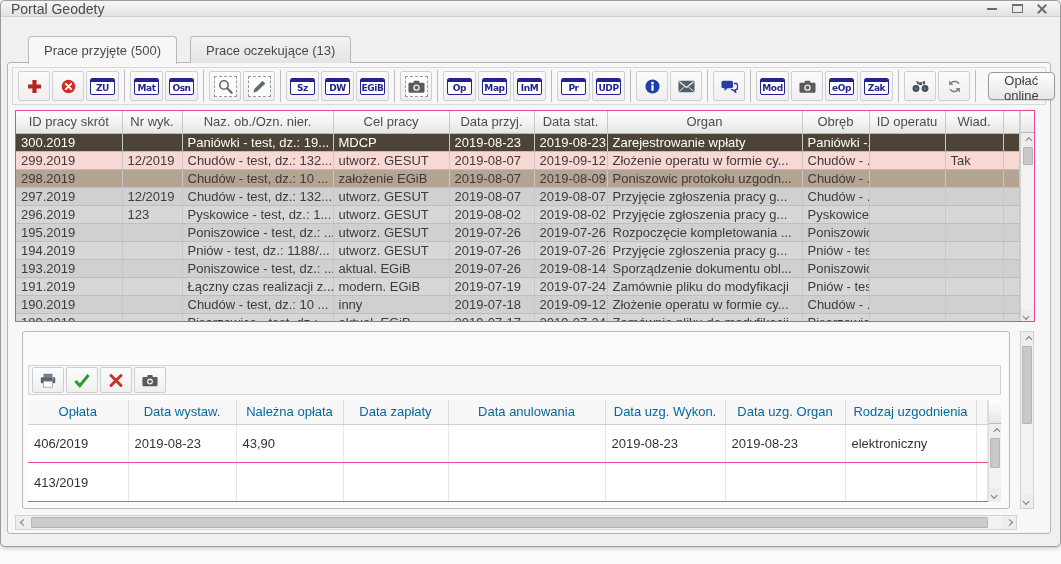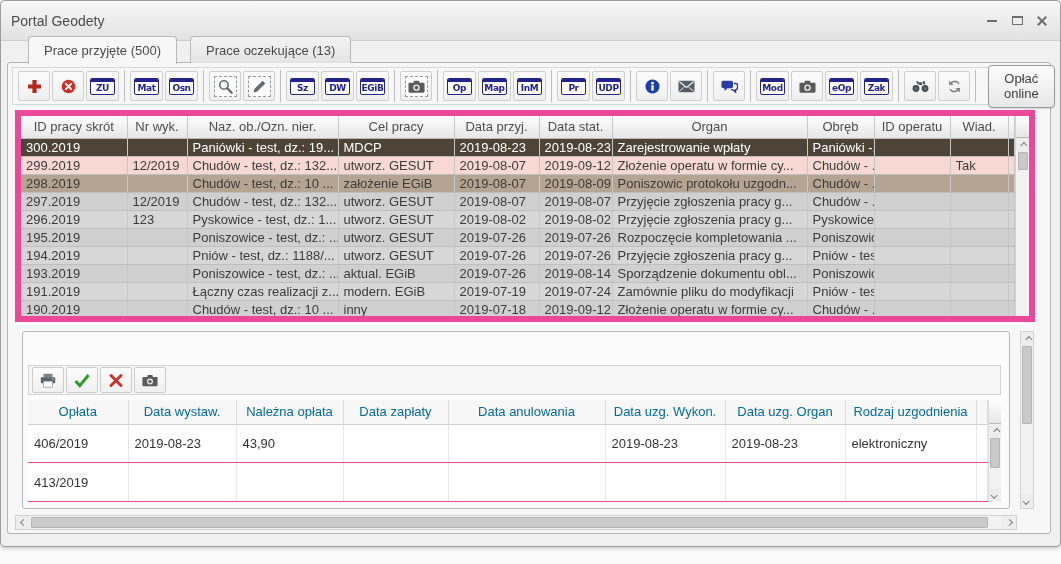--- a/index.html
+++ b/index.html
@@ -1,21 +1,21 @@
 <!DOCTYPE html>
 <html style="--selected-row: #4e4337; --highlight-pink: #f8d8d3; --highlight-tan: #b5a492; --accent-navy: #23238c; --accent-blue: #1d3fa6; --accent-red: #c02f26; --accent-green: #2f9b2f;"><head>
 <meta charset="utf-8">
 <style>
   html,body{margin:0;padding:0;width:1061px;height:564px;overflow:hidden;background:#fbfbfb;
     font-family:"Liberation Sans",sans-serif;-webkit-font-smoothing:antialiased;}
   *{box-sizing:border-box;}
   .window{position:absolute;left:0;top:0;width:1061px;height:547px;border:1px solid #9c9c9c;
     border-radius:5px;background:#f0f0f0;box-shadow:0 1px 4px rgba(0,0,0,.25);}
   
-  .titlebar{height:40px;display:flex;align-items:center;padding:0 10px;
+  .titlebar{height:16px;display:flex;align-items:center;padding:0 10px;
     background:linear-gradient(#f7f7f7,#e2e2e2);border-bottom:1px solid #cfcfcf;border-radius:5px 5px 0 0;}
   .title{font-size:14px;color:#4b4b4b;flex:1;}
   .ctrl{width:16px;height:16px;margin-left:9px;display:flex;align-items:center;justify-content:center;cursor:default;}
   .min-glyph{width:10px;height:2px;background:#6e6e6e;}
   .max-glyph{width:11px;height:9px;border:1px solid #6e6e6e;border-top-width:2px;}
   .close-glyph{position:relative;width:12px;height:12px;}
   .close-glyph::before,.close-glyph::after{content:"";position:absolute;left:0;top:5px;width:12px;height:2px;background:#6e6e6e;}
   .close-glyph::before{transform:rotate(45deg);} .close-glyph::after{transform:rotate(-45deg);}
   
   .tabstrip{position:absolute;left:27px;top:35px;height:27px;display:flex;gap:13px;z-index:3;}
@@ -32,26 +32,26 @@
     background:linear-gradient(#fbfbfb,#efefef);display:flex;align-items:center;justify-content:center;cursor:pointer;}
   .tb-sep{width:1px;height:32px;background:#bdbdbd;margin:0 4px;}
   .icon{display:flex;align-items:center;justify-content:center;}
   .icon svg{width:17px;height:15px;display:block;}
   .icon.dashed{border:1px dashed #9a9a9a;padding:2px;background:#fdfdfd;}
   .winicon{width:25px;height:17px;border:1px solid #23238c;border-radius:2px;background:#fff;
     position:relative;display:flex;align-items:flex-end;justify-content:center;overflow:hidden;}
   .winbar{position:absolute;top:0;left:0;right:0;height:3px;background:#23238c;}
   .winlabel{font-size:9px;font-weight:bold;color:#23238c;line-height:12px;letter-spacing:-0.4px;
     font-family:"DejaVu Sans",sans-serif;white-space:nowrap;}
-  .pay-btn{margin-left:8px;height:43px;padding:0 15px;border:1px solid #9a9a9a;border-radius:4px;
+  .pay-btn{margin-left:8px;height:28px;padding:0 15px;border:1px solid #9a9a9a;border-radius:4px;
     background:linear-gradient(#fdfdfd,#e7e7e7);font-size:13px;color:#3f3f3f;cursor:pointer;
     font-family:"Liberation Sans",sans-serif;box-shadow:0 1px 1px rgba(0,0,0,.12);}
   
   .gridwrap{position:absolute;left:7px;top:47px;width:1020px;height:212px;display:flex;
-    border:6px solid #ec4899;background:#d5d5d5;overflow:hidden;}
+    border:1px solid #ec4899;background:#d5d5d5;overflow:hidden;}
   table.grid{table-layout:fixed;width:1004px;border-collapse:collapse;font-size:13px;color:#3c3c3c;}
   table.grid th{height:22px;padding:0 4px;background:linear-gradient(#fefefe,#e6e6e6);
     border-right:1px solid #c9c9c9;border-bottom:1px solid #b9b9b9;font-weight:normal;color:#4d4d4d;
     overflow:hidden;white-space:nowrap;cursor:pointer;}
   table.grid td{height:18px;padding:0 5px;border-right:1px solid rgba(0,0,0,.06);
     border-bottom:1px solid rgba(0,0,0,.10);overflow:hidden;white-space:nowrap;}
   tr.state-normal0{background:#d7d7d7;} tr.state-normal1{background:#d0d0d0;}
   tr.state-selected{background:var(--selected-row,#4e4337);color:#fff;}
   tr.state-pink{background:var(--highlight-pink,#f8d8d3);}
   tr.state-tan{background:var(--highlight-tan,#b5a492);}

